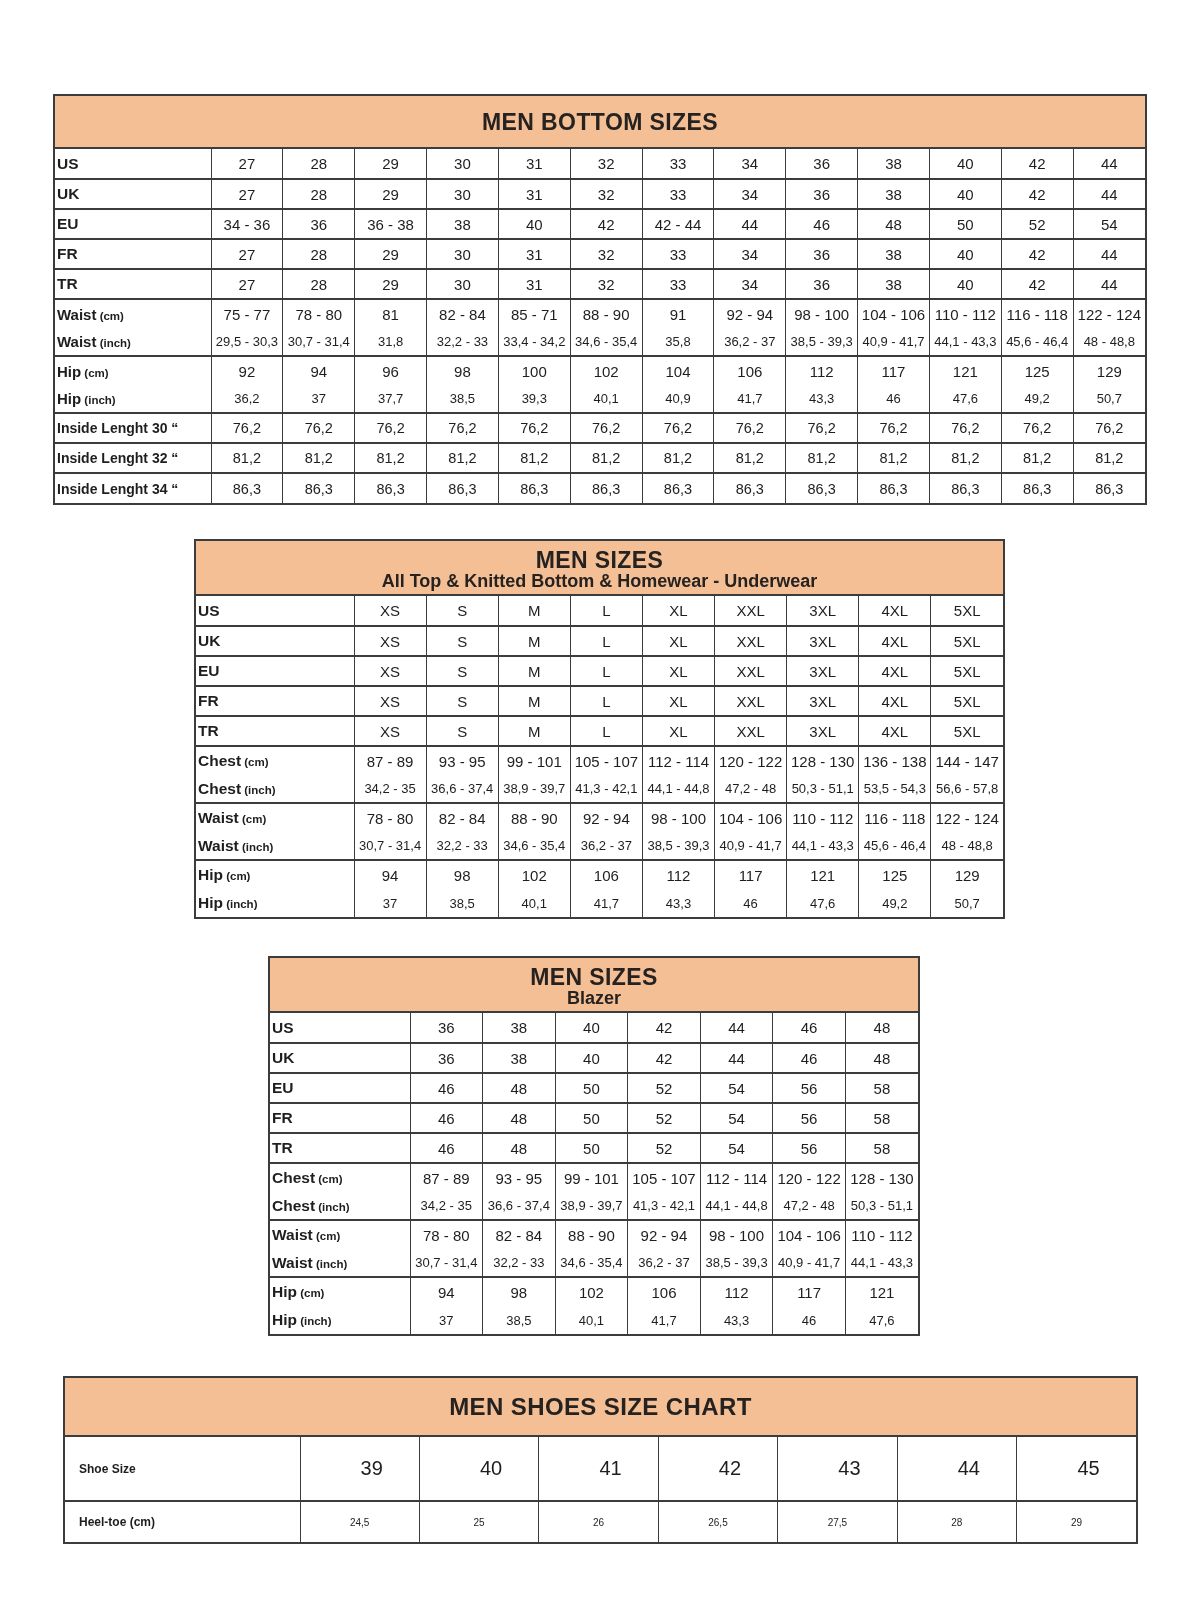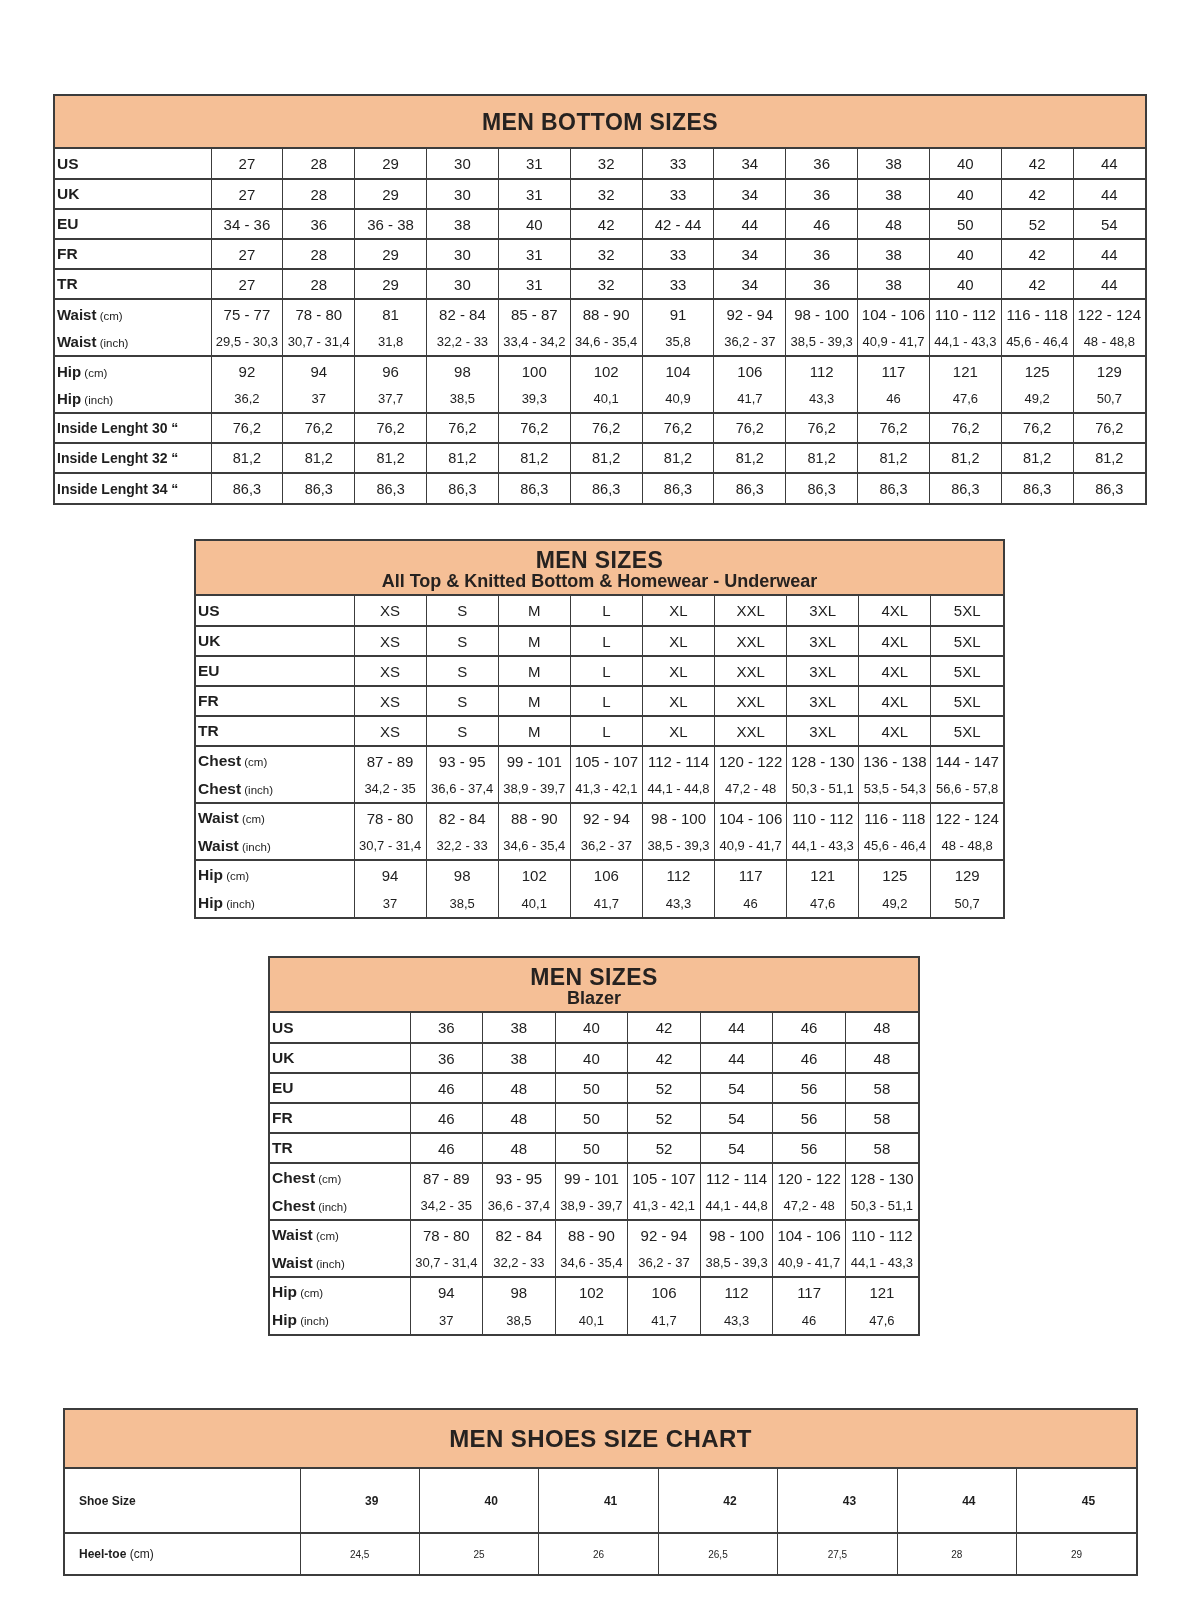--- a/index.html
+++ b/index.html
@@ -20,21 +20,21 @@
     margin-top: 16px;
   }
   .tbl {
     position: absolute;
     border: 2px solid var(--border);
     background: #ffffff;
   }
   .t1 { left: 53px;  top: 78px;   width: 1094px; }
   .t2 { left: 194px; top: 523px;  width: 811px;  }
   .t3 { left: 268px; top: 940px;  width: 652px;  }
-  .t4 { left: 63px;  top: 1392px; width: 1075px; }
+  .t4 { left: 63px;  top: 1360px; width: 1075px; }
 
   .tbl-title {
     background: var(--hdr);
     border-bottom: 2px solid var(--border);
     display: flex;
     flex-direction: column;
     align-items: center;
     justify-content: center;
     text-align: center;
   }
@@ -75,34 +75,34 @@
   .t1 td.lbl { width: 156px; }
   .t2 td.lbl { width: 158px; }
   .t3 td.lbl { width: 140px; }
   .t4 td.lbl { width: 235px; }
 
   
   tr[data-kind="size"]   td { height: 30px; }
   tr[data-kind="cm"]     td { height: 29px; }
   tr[data-kind="inch"]   td { height: 28px; font-size: 13px; }
   tr[data-kind="length"] td { height: 30px; font-size: 14.5px; }
-  tr[data-kind="shoe"]   td { height: 64px; font-weight: 700; font-size: 12px; padding-left: 24px; }
+  tr[data-kind="shoe"]   td { height: 64px; font-weight: 400; font-size: 20px; padding-left: 24px; }
   tr[data-kind="heel"]   td { height: 41px; font-size: 10px; }
 
   .tbl td.lbl {
     text-align: left;
     padding-left: 2px;
     font-weight: 700;
     font-size: 15px;
   }
   .t1 tr[data-kind="size"] td.lbl,
   .t2 td.lbl, .t3 td.lbl { font-size: 15.5px; }
   .t1 tr[data-kind="length"] td.lbl { font-size: 14px; }
   .t4 td.lbl { font-size: 12px; padding-left: 14px; }
-  .unit { font-size: 11.5px; font-weight: 400; text-align: center; }
+  .unit { font-size: 11.5px; font-weight: 700; text-align: center; }
   .t4 .unit { font-size: inherit; }
 </style>
 </head>
 <body>
 
 <div class="page">
 
   <section class="tbl t1">
     <div class="tbl-title">
       <div class="title">MEN BOTTOM SIZES</div>
@@ -200,21 +200,21 @@
               <td>44</td>
             </tr>
           </tbody>
           <tbody>
             <tr data-kind="cm">
               <td class="lbl"><span>Waist</span><span class="unit"> (cm)</span></td>
               <td>75 - 77</td>
               <td>78 - 80</td>
               <td>81</td>
               <td>82 - 84</td>
-              <td>85 - 87</td>
+              <td>85 - 71</td>
               <td>88 - 90</td>
               <td>91</td>
               <td>92 - 94</td>
               <td>98 - 100</td>
               <td>104 - 106</td>
               <td>110 - 112</td>
               <td>116 - 118</td>
               <td>122 - 124</td>
             </tr>
             <tr data-kind="inch">

